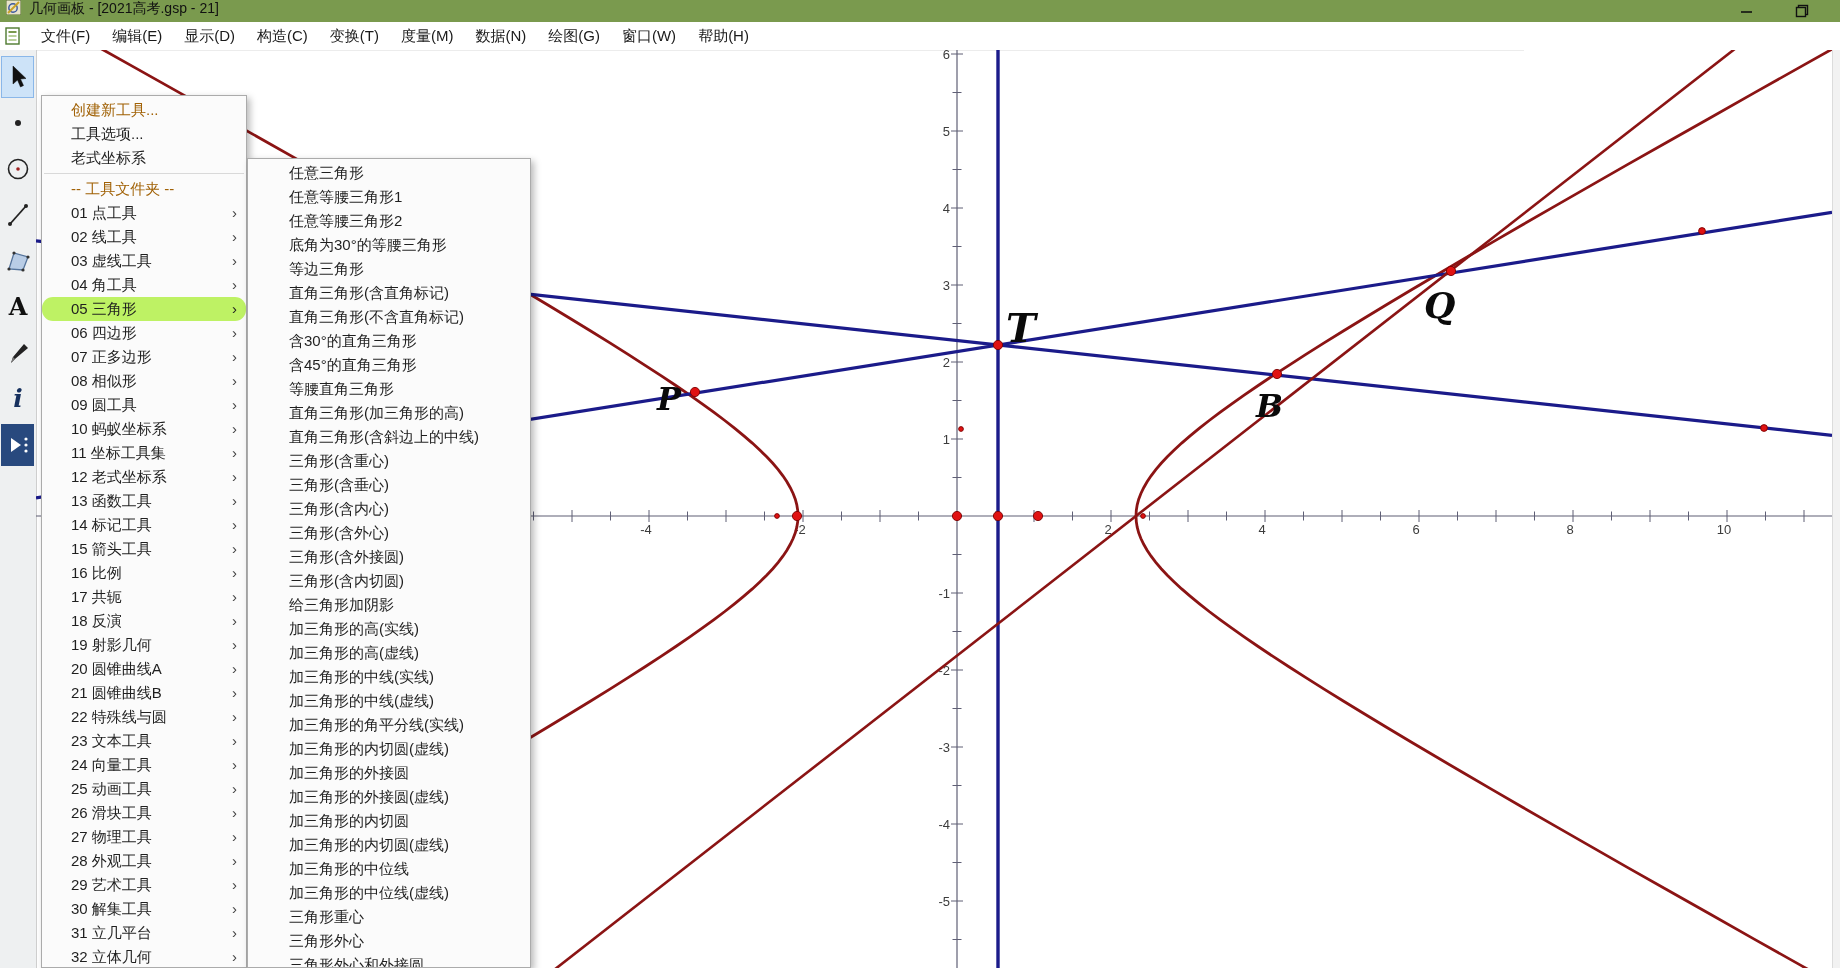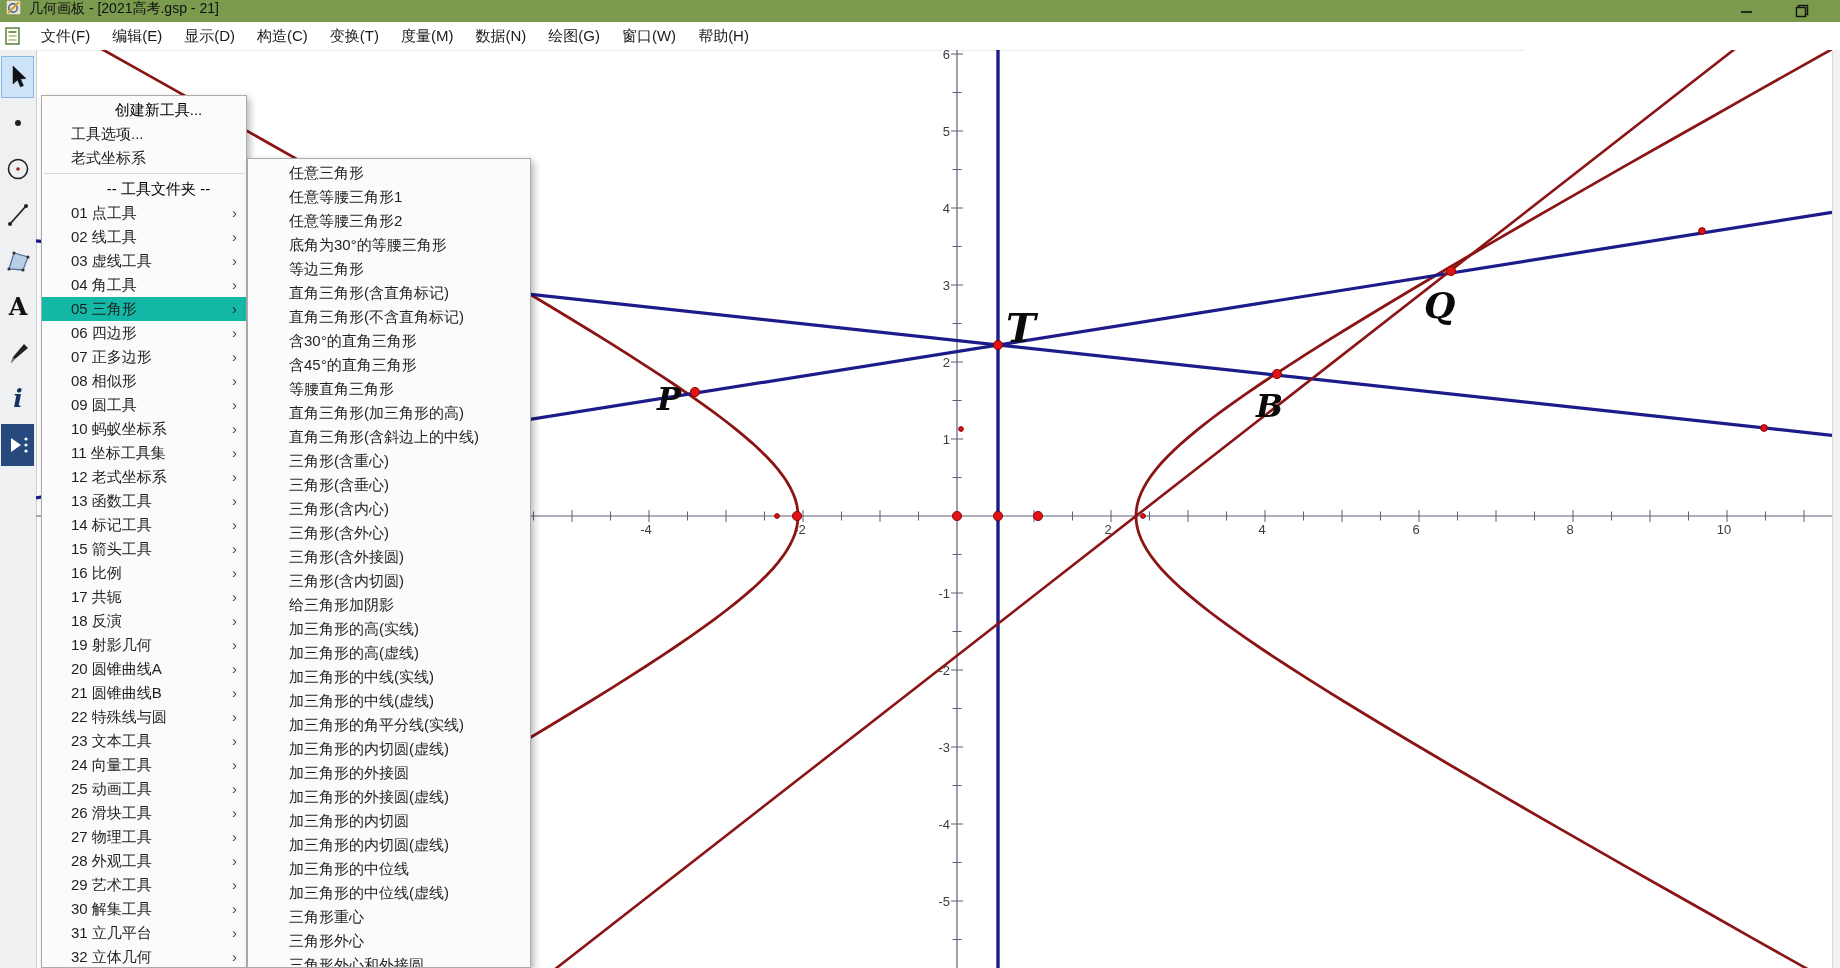--- a/index.html
+++ b/index.html
@@ -46,22 +46,22 @@
     position:absolute;background:#fbfbfb;border:1px solid #ababab;
     box-shadow:3px 3px 7px rgba(0,0,0,.28);box-sizing:border-box;
     overflow:hidden;padding-top:2px;z-index:40;
   }
   .tool-menu{left:41px;top:95px;width:206px;height:873px;}
   .sub-menu{left:247px;top:158px;width:284px;height:810px;}
   .mrow{height:24px;line-height:24px;font-size:15px;color:#1f1f1f;
         position:relative;white-space:nowrap;}
   .tool-menu .mrow{padding-left:29px;}
   .sub-menu .mrow{padding-left:41px;}
-  .mrow.disabled{color:#000000;text-align:center;}
-  .mrow.selected{background:#14b8a6;}
+  .mrow.disabled{color:#a16207;}
+  .mrow.selected{background:#bef264;border-radius:11px;}
   .mrow .chev{position:absolute;right:9px;top:0;font-size:15px;color:#444;}
   .mrow.selected .chev{color:#222;}
   .msep{height:1px;background:#d9d9d9;margin:3px 2px;}
 </style>
 </head>
 <body>
 
 <div class="titlebar">
   <svg class="appicon" viewBox="0 0 15 15">
     <rect x="0" y="0" width="15" height="15" fill="#e8e4c9" stroke="#55682f"></rect>

